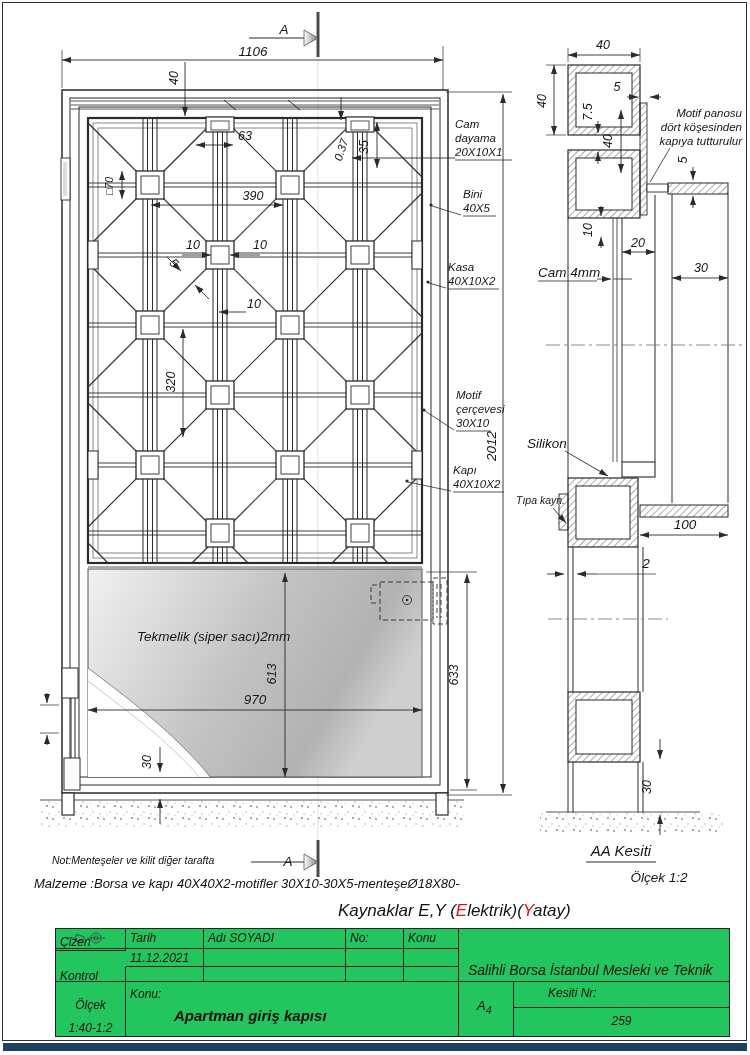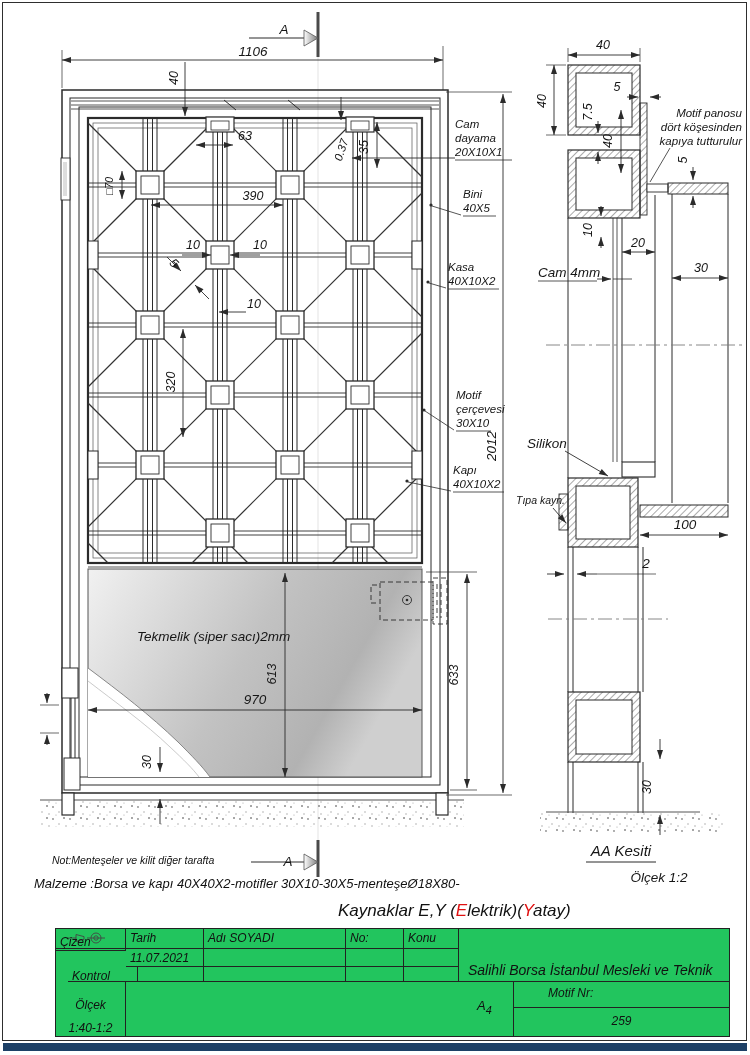--- a/index.html
+++ b/index.html
@@ -460,38 +460,42 @@
     <div class="cell" style="left:70px;top:0;width:78px;height:20px;">Tarih</div>
     <div class="cell" style="left:148px;top:0;width:142px;height:20px;">Adı SOYADI</div>
     <div class="cell" style="left:290px;top:0;width:58px;height:20px;">No:</div>
     <div class="cell" style="left:348px;top:0;width:55px;height:20px;">Konu</div>
     <div class="cell okul nor" style="left:403px;top:0;width:270px;height:53px;">
       <div>Salihli Borsa İstanbul Mesleki ve Teknik</div>
       
     </div>
 
     <div class="cell" style="left:0;top:4px;width:70px;height:18px;font-style:italic;">Çizen</div>
-    <div class="cell" style="left:70px;top:20px;width:78px;height:18px;">11.07.2021</div>
+    <div class="cell" style="left:70px;top:20px;width:78px;height:18px;">11.12.2021</div>
     <div class="cell" style="left:148px;top:20px;width:142px;height:18px;"></div>
     <div class="cell" style="left:290px;top:20px;width:58px;height:18px;"></div>
     <div class="cell" style="left:348px;top:20px;width:55px;height:18px;"></div>
 
-    <div class="cell" style="left:12px;top:38px;width:70px;height:15px;">Kontrol</div>
+    <div class="cell" style="left:0;top:38px;width:70px;height:15px;">Kontrol</div>
     <div class="cell" style="left:70px;top:38px;width:78px;height:15px;"></div>
     <div class="cell" style="left:148px;top:38px;width:142px;height:15px;"></div>
     <div class="cell" style="left:290px;top:38px;width:58px;height:15px;"></div>
     <div class="cell" style="left:348px;top:38px;width:55px;height:15px;"></div>
 
     <div class="cell nob" style="left:0;top:53px;width:70px;height:54px;text-align:center;">
       <div style="margin-top:14px;">Ölçek</div>
       <div style="margin-top:9px;">1:40-1:2</div>
+    </div>
+    <div class="cell nob" style="left:70px;top:53px;width:333px;height:54px;">
+      <div style="margin-top:3px;">Konu:</div>
+      <div class="konuval">Apartman giriş kapısı</div>
     </div>
     <div class="cell nob" style="left:403px;top:53px;width:55px;height:54px;font-size:13px;">
       <span style="display:inline-block;margin:14px 16px 0 14px;"><span>A</span><sub>4</sub></span>
     </div>
     <div class="cell nob nor" style="left:458px;top:53px;width:215px;height:54px;padding:0;">
-      <div style="height:26px;border-bottom:1.2px solid #222;box-sizing:border-box;padding:4px 0 0 34px;">Motif Nr:</div>
+      <div style="height:26px;border-bottom:1.2px solid #222;box-sizing:border-box;padding:4px 0 0 34px;">Kesiti Nr:</div>
       <div style="text-align:center;padding-top:6px;font-size:12px;">259</div>
     </div>
   </div>
 
   <div class="bluebar"></div>
 </div>
 
 </body></html>

